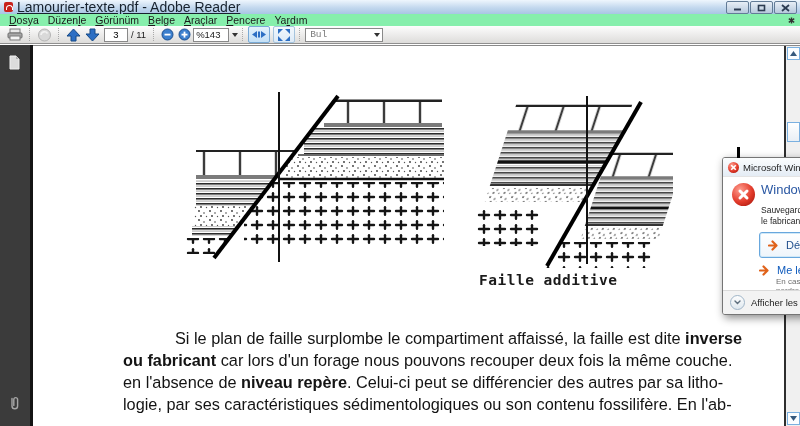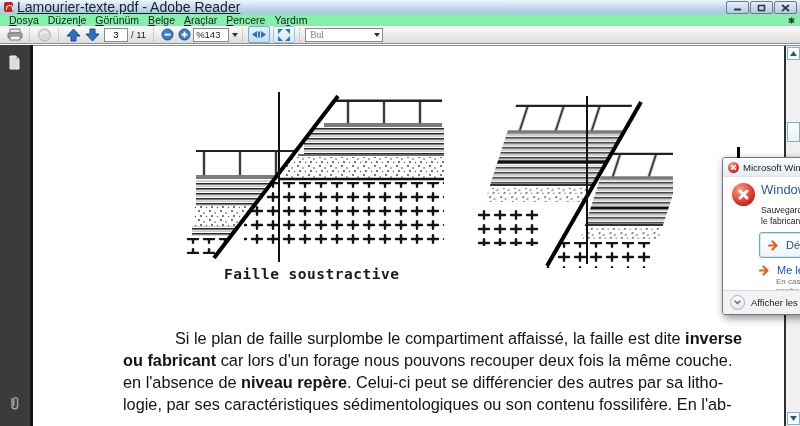--- a/index.html
+++ b/index.html
@@ -33,21 +33,21 @@
     font-family:"Liberation Sans",sans-serif;padding:0 2px;box-sizing:content-box;}
   .page-count{font-size:9.5px;color:#222;margin:0 3px;}
   .caret{width:0;height:0;border-left:3px solid transparent;border-right:3px solid transparent;
     border-top:4px solid #333;margin-left:3px;}
   .mode-btn{width:20px;height:15px;border:1px solid #79aad6;border-radius:2px;
     background:linear-gradient(#e3f1fc,#c4e0f6);display:flex;align-items:center;justify-content:center;}
   .mode-btn.flat{background:linear-gradient(#f3f8fd,#dceaf7);border-color:#a5c4de;}
   .findwrap{display:flex;align-items:center;border:1px solid #898989;background:#fff;
     height:12px;width:72px;padding:0 2px;}
   .findwrap input{border:none;outline:none;flex:1;font-size:9.5px;color:#7b7b7b;
-    font-family:Liberation Serif, serif;background:transparent;width:50px;}
+    font-family:Liberation Mono, monospace;background:transparent;width:50px;}
 
   
   .content-topline{position:absolute;left:30px;top:45px;width:770px;height:1px;background:#8a8a8a;}
   .sidebar{position:absolute;left:0;top:45px;width:30px;height:381px;background:#3b3b3b;
     border-right:3px solid #141414;box-sizing:content-box;z-index:4;}
   .side-icon{position:absolute;left:8px;}
   .page{position:absolute;left:33px;top:46px;width:751px;height:380px;background:#ffffff;}
   .scroll-sep{position:absolute;left:784px;top:46px;width:2px;height:380px;background:#2e2e2e;}
   .scrollbar{position:absolute;left:786px;top:46px;width:14px;height:380px;background:#f0f0f0;z-index:3;}
   .sb-btn{position:absolute;left:1px;width:11px;height:11px;border:1px solid #7ab0e0;
@@ -276,21 +276,20 @@
       <rect x="12" y="60" width="132" height="24" fill="url(#pbrick)"></rect>
       <line x1="10" y1="85" x2="142" y2="85" stroke="#7b7b7b" stroke-width="4"></line>
       <rect x="10" y="88" width="122" height="26" fill="url(#phl)"></rect>
       <rect x="8" y="114" width="112" height="20" fill="url(#psand)"></rect>
       <rect x="6" y="134" width="106" height="10" fill="url(#phl)"></rect>
       <rect x="0" y="146" width="52" height="16" fill="url(#pplus)"></rect>
     </g>
     <line x1="28" y1="166" x2="152" y2="4" stroke="#000" stroke-width="4"></line>
     <line x1="93" y1="0" x2="93" y2="170" stroke="#111" stroke-width="2"></line>
   </svg>
-  <div class="fig-caption" style="left:191px;top:220px">Faille soustractive</div>
 
   <svg class="fig" style="left:444px;top:50px" width="196" height="172" viewBox="0 0 196 172">
     <defs>
       <clipPath id="c2L">
           <polygon points="162,0 162,8 72,166 0,166 0,0"></polygon>
         </clipPath>
       <clipPath id="c2R">
           <polygon points="162,0 196,0 196,172 60,172 72,166 162,8"></polygon>
         </clipPath>
     </defs>
@@ -317,20 +316,21 @@
         <rect x="150" y="114" width="78" height="14" fill="url(#phl)"></rect>
         <line x1="150" y1="129" x2="228" y2="129" stroke="#333" stroke-width="2"></line>
         <rect x="150" y="131" width="78" height="12" fill="url(#psand)"></rect>
       </g>
       <rect x="56" y="146" width="118" height="26" fill="url(#pplus)"></rect>
     </g>
     <line x1="70" y1="170" x2="164" y2="6" stroke="#000" stroke-width="4"></line>
     <line x1="110" y1="0" x2="110" y2="168" stroke="#111" stroke-width="2"></line>
   </svg>
   <div class="fig-caption" style="left:35px;top:226px;position:relative;left:446px;top:0px"></div>
+  <div class="fig-caption" style="left:446px;top:226px">Faille additive</div>
 
   <div class="paragraphs" style="left:54px;top:281px">
     <div class="pline indent"><span>Si le plan de faille surplombe le compartiment affaissé, la faille est dite </span><span style="font-weight: bold;">inverse</span></div>
     <div class="pline"><span style="font-weight: bold;">ou fabricant</span><span> car lors d'un forage nous pouvons recouper deux fois la même couche.</span></div>
     <div class="pline"><span>en l'absence de </span><span style="font-weight: bold;">niveau repère</span><span>. Celui-ci peut se différencier des autres par sa litho-</span></div>
     <div class="pline"><span>logie, par ses caractéristiques sédimentologiques ou son contenu fossilifère. En l'ab-</span></div>
   </div>
 </div>
 
 <div class="scroll-sep"></div>

